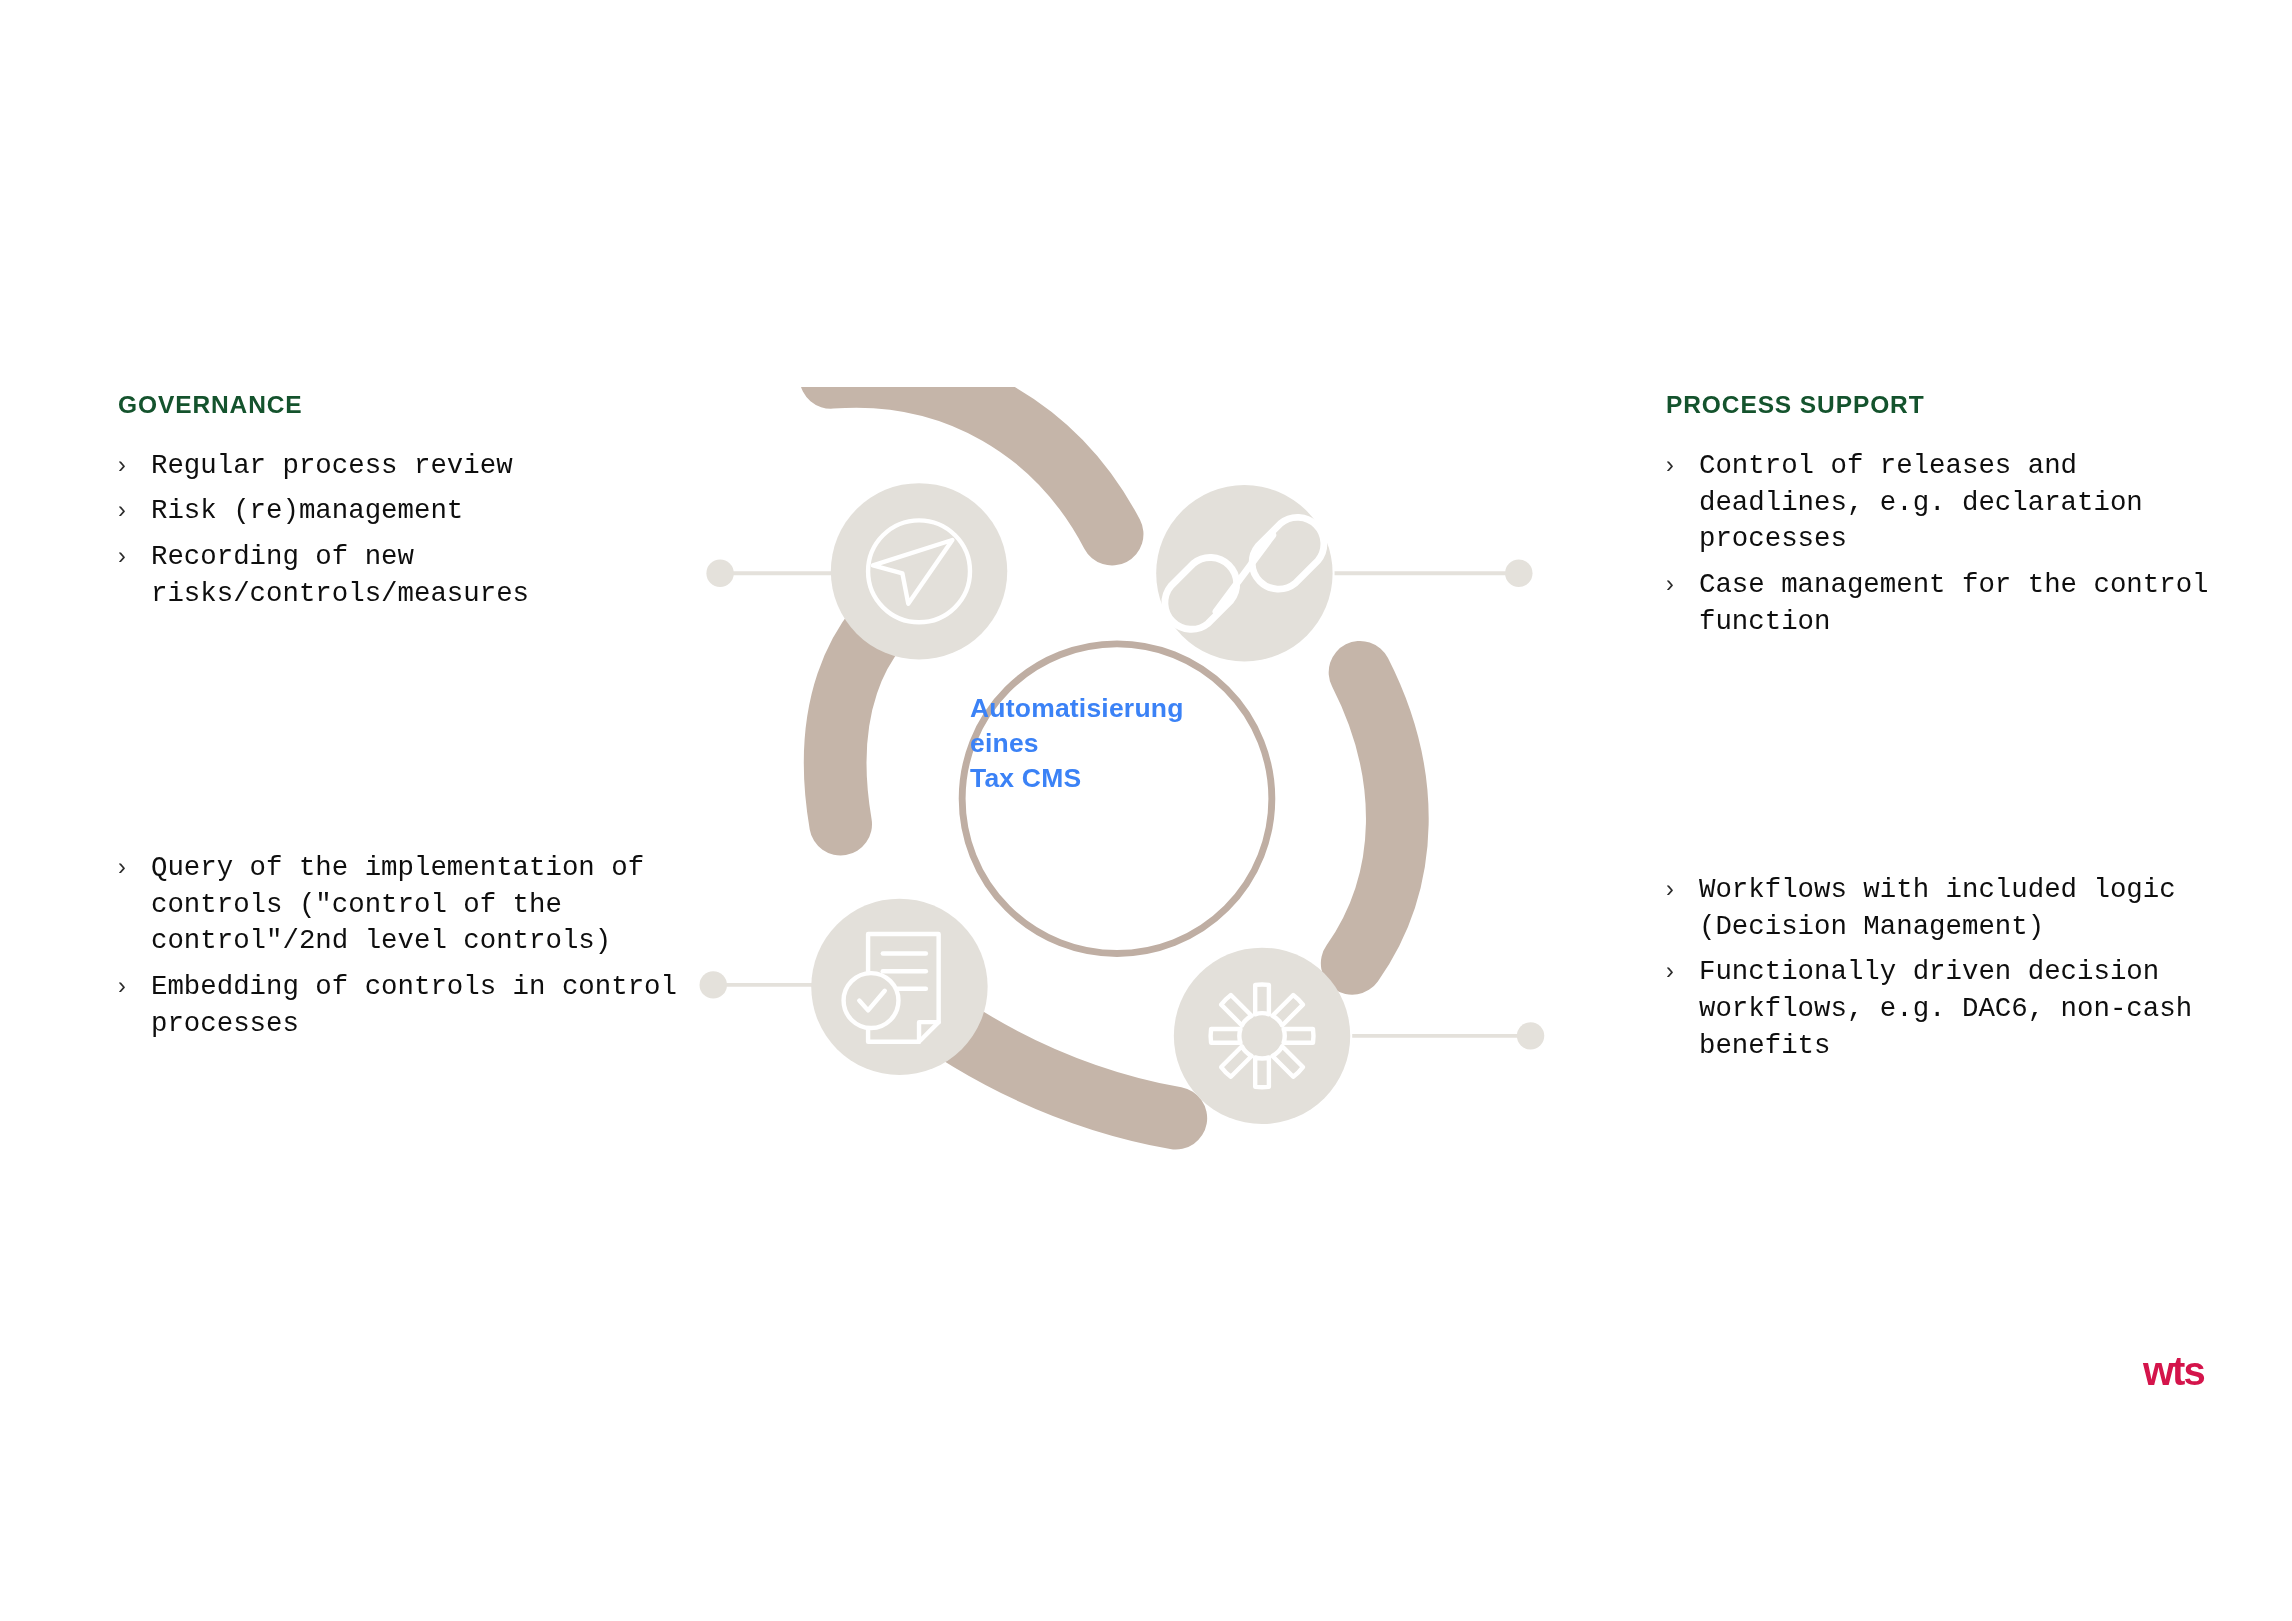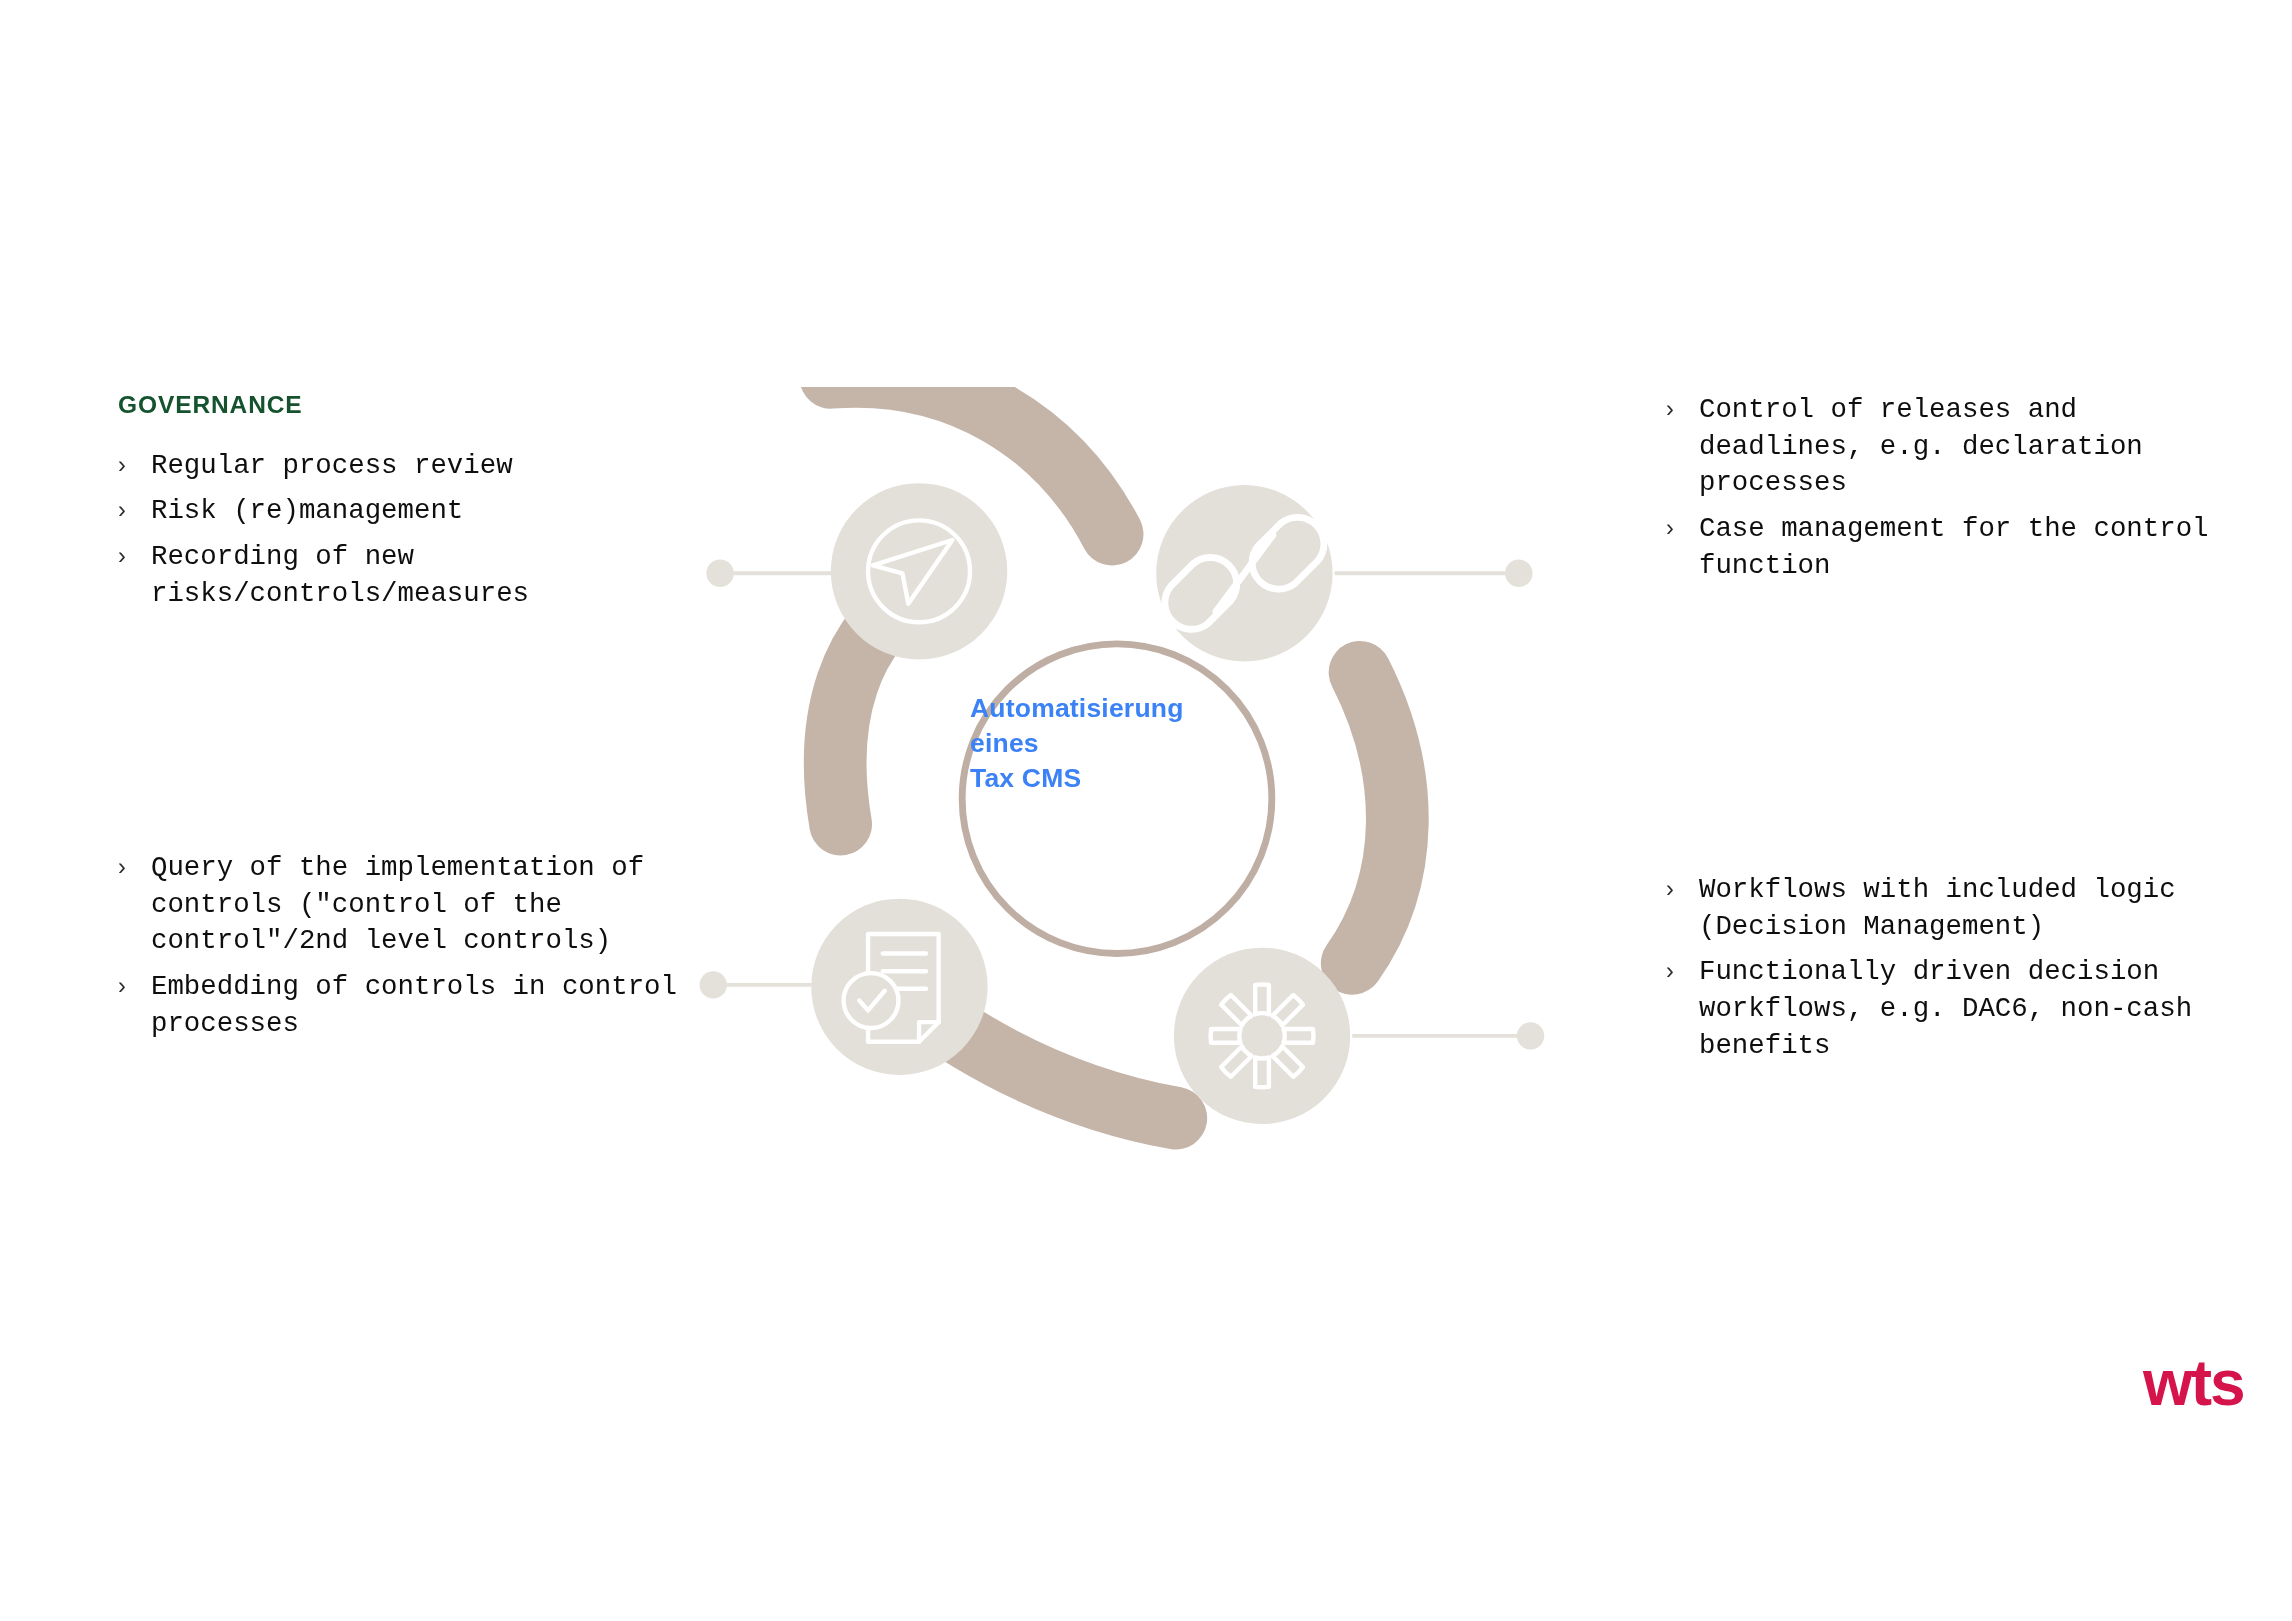--- a/index.html
+++ b/index.html
@@ -87,21 +87,21 @@
     color: #3b82f6;
     letter-spacing: 0.2px;
     pointer-events: none;
   }
 
   
   #logo {
     position: absolute;
     left: 2143px;
     top: 1351px;
-    font-size: 64px;
+    font-size: 40px;
     font-weight: bold;
     letter-spacing: -2px;
     color: #d4144b;
     line-height: 1;
   }
 </style>
 </head>
 <body>
 
 <div class="slide">
@@ -118,20 +118,21 @@
         <span class="bullet-text">Risk (re)management</span>
       </li>
       <li class="bullet">
         <span class="bullet-chevron">›</span>
         <span class="bullet-text">Recording of new risks/controls/measures</span>
       </li>
     </ul>
   </div>
 
   <div class="block" id="block-process">
+    <h2 class="block-title">PROCESS SUPPORT</h2>
     <ul class="bullets">
       <li class="bullet">
         <span class="bullet-chevron">›</span>
         <span class="bullet-text">Control of releases and deadlines, e.g. declaration processes</span>
       </li>
       <li class="bullet">
         <span class="bullet-chevron">›</span>
         <span class="bullet-text">Case management for the control function</span>
       </li>
     </ul>

